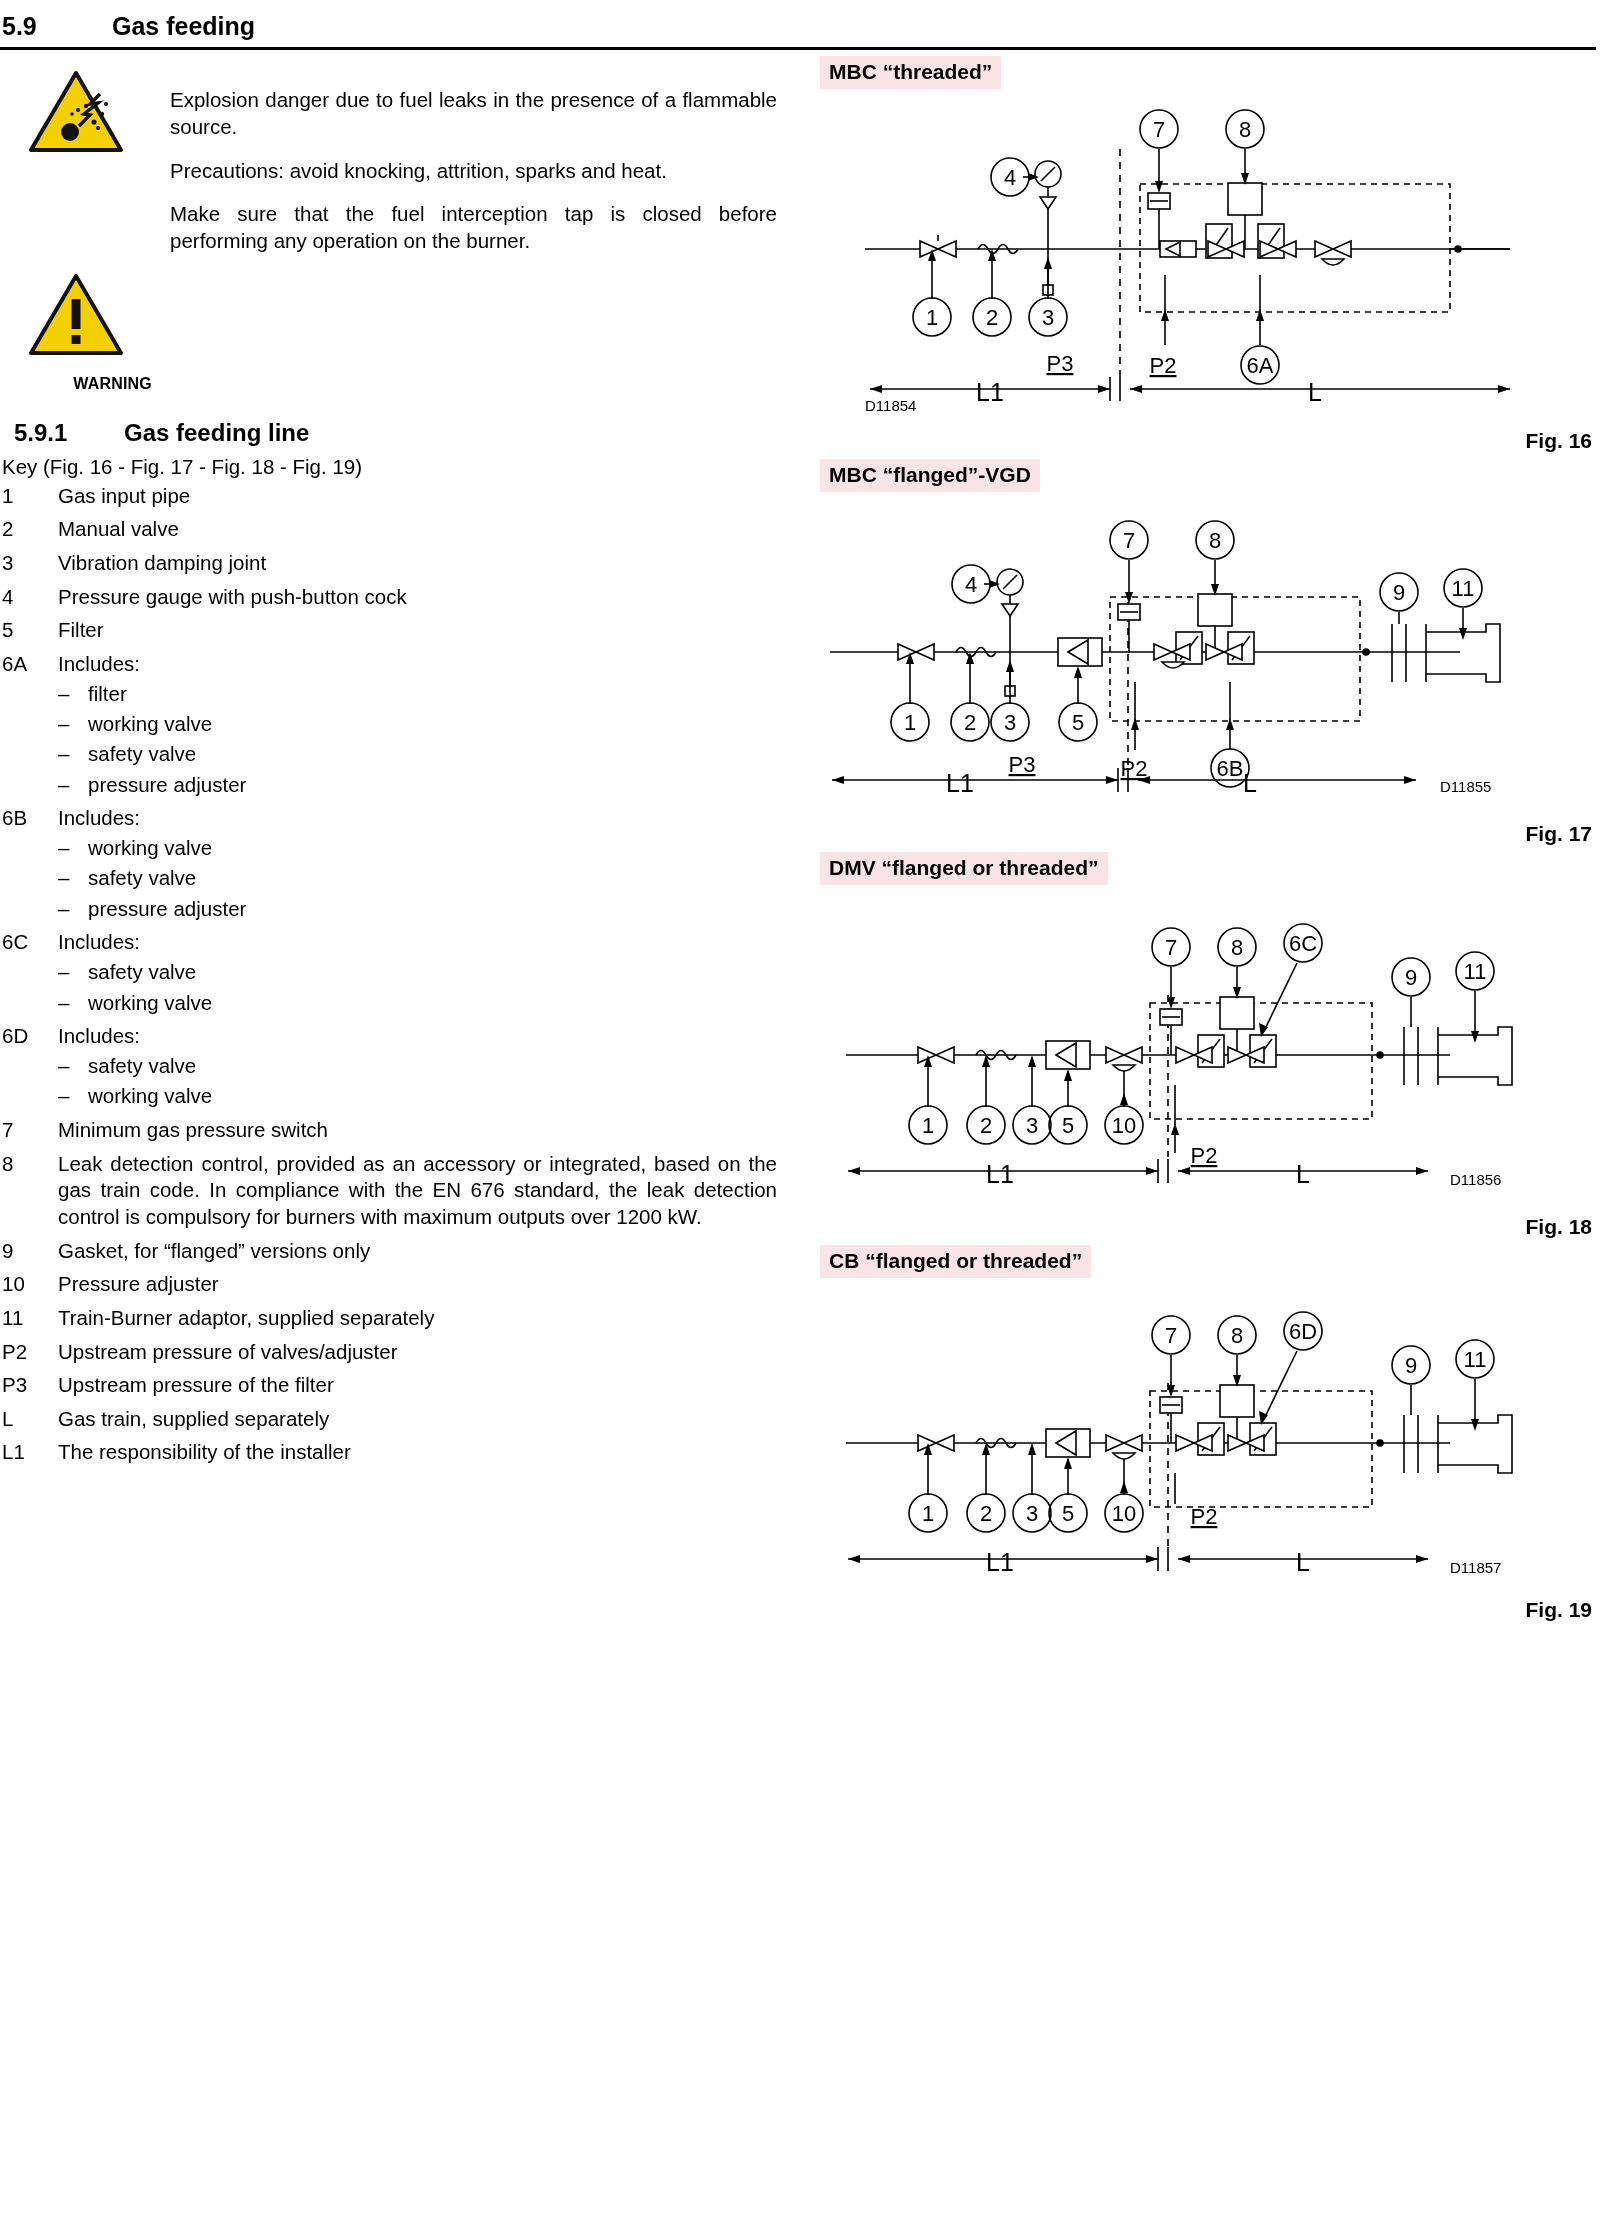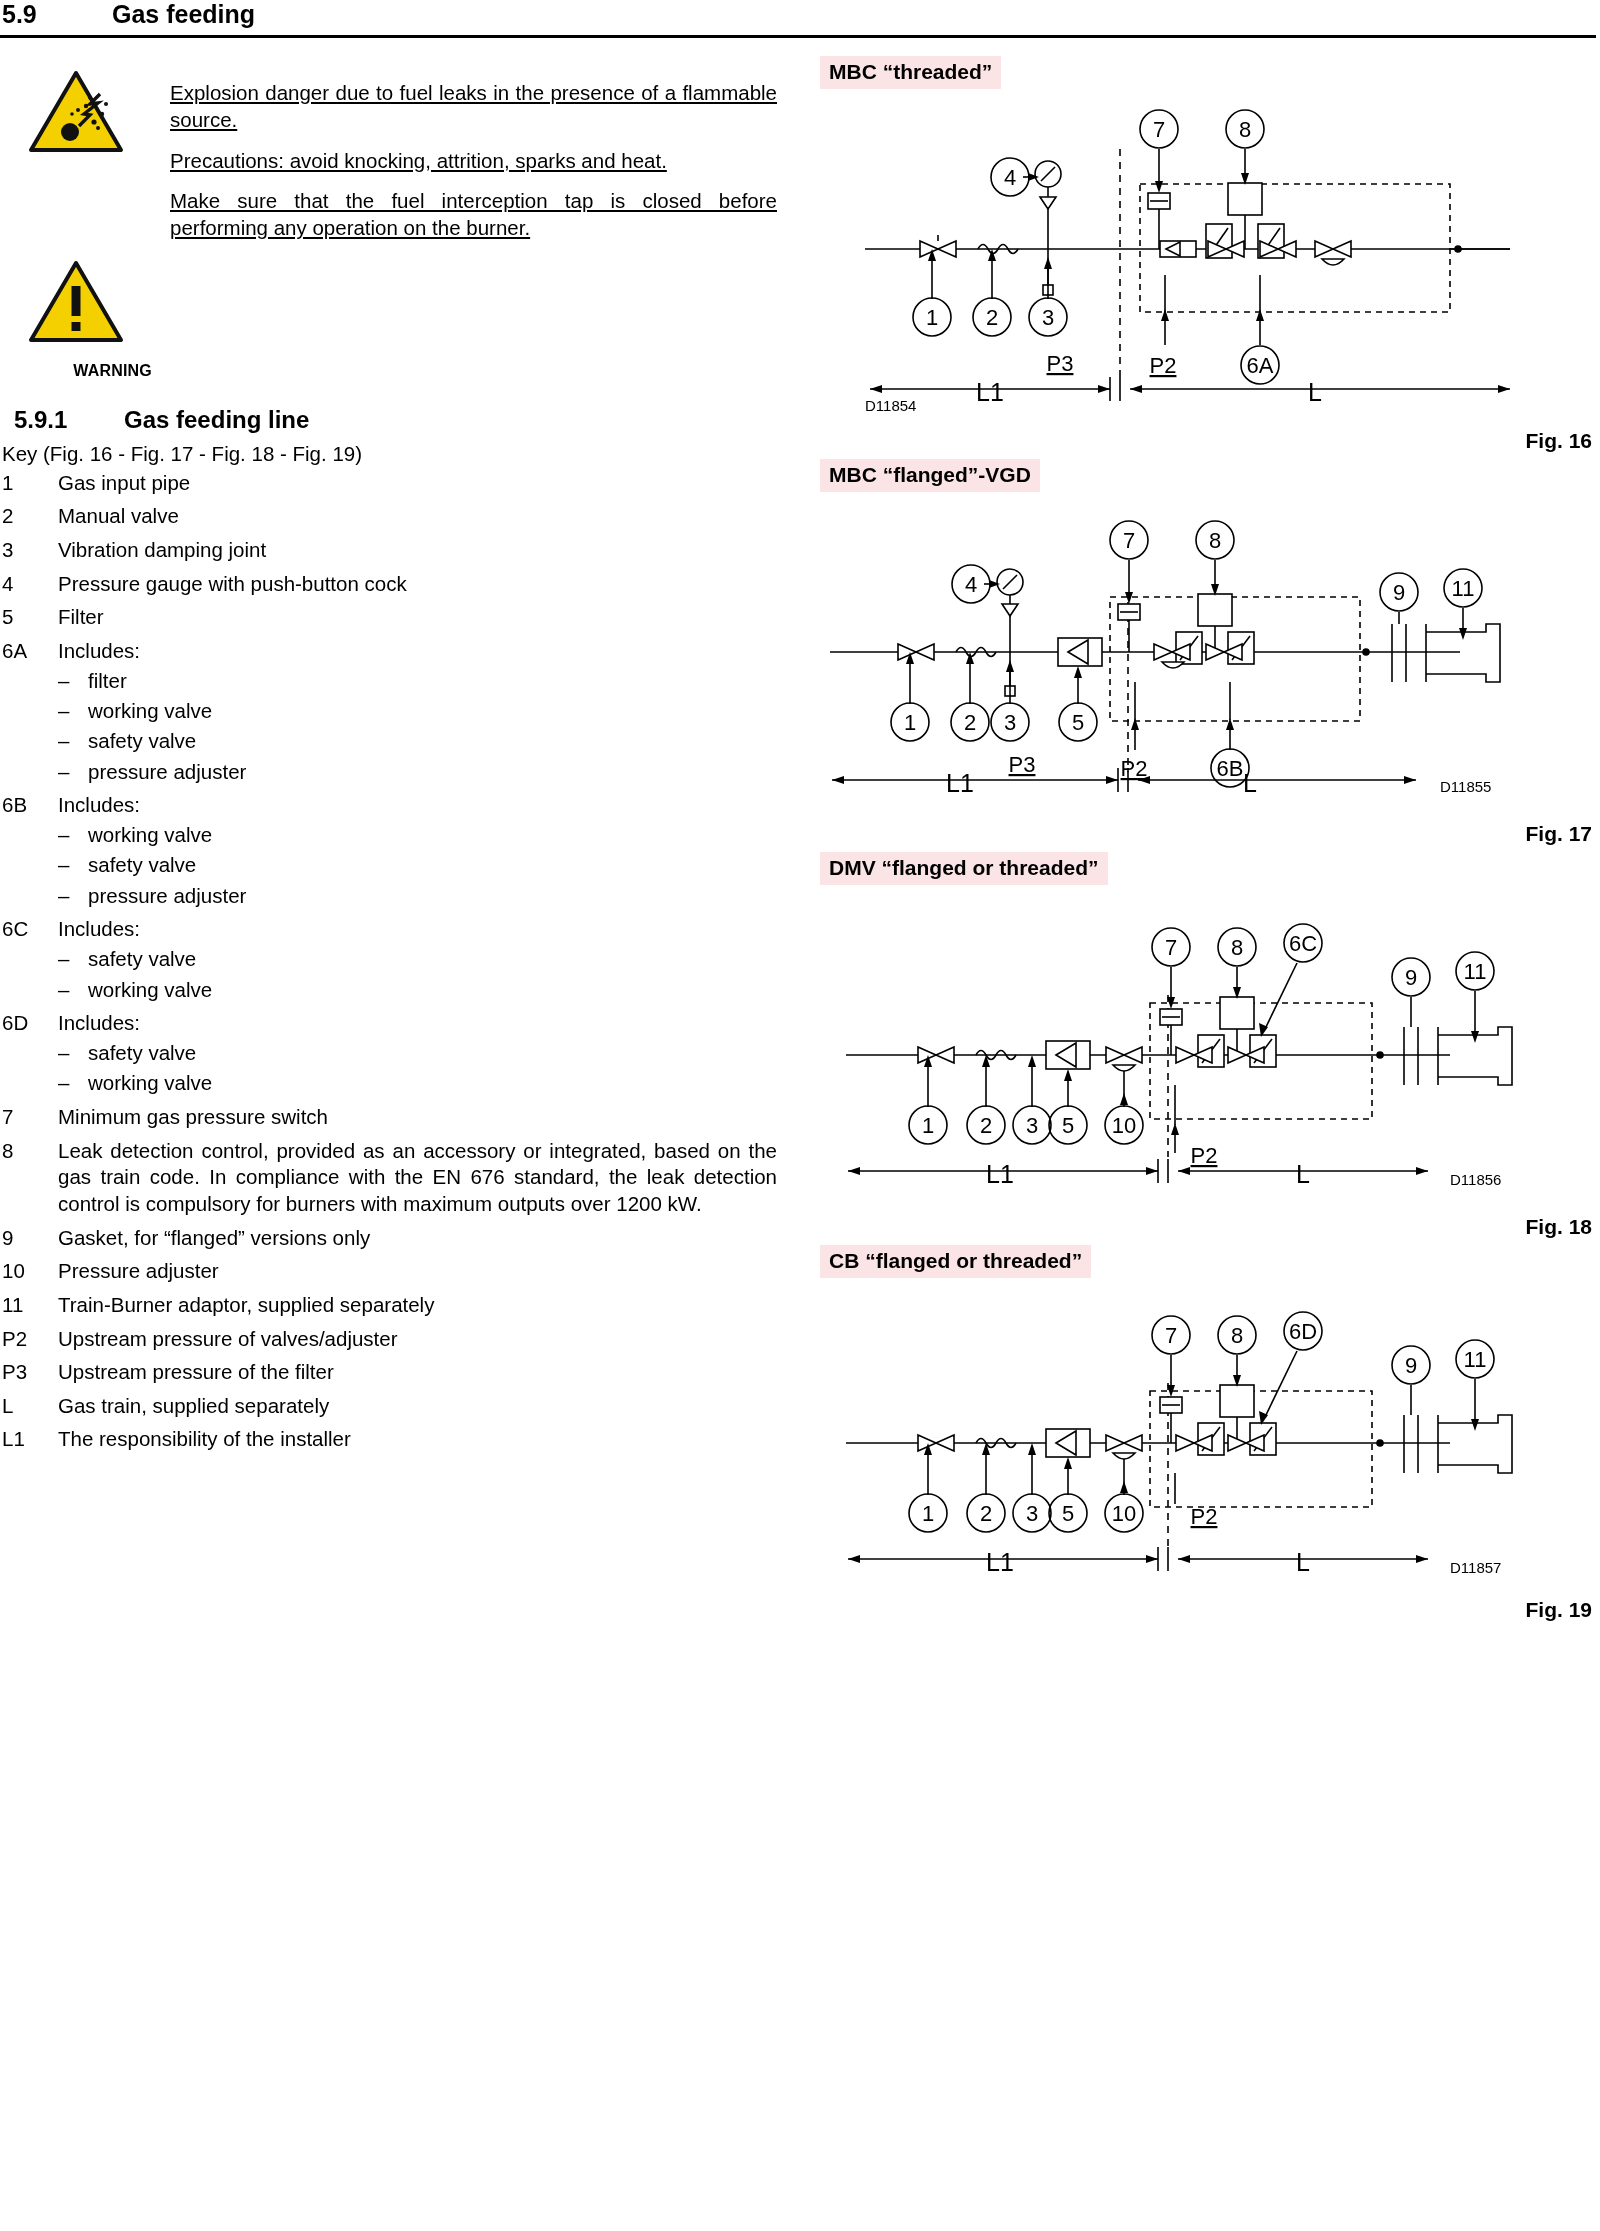--- a/index.html
+++ b/index.html
@@ -5,32 +5,32 @@
   html,body{margin:0;padding:0;}
   body{
     width:1600px;height:2231px;background:#ffffff;
     font-family:"Liberation Sans", sans-serif;
     color:#000;position:relative;
     -webkit-font-smoothing:antialiased;
   }
   .page{position:relative;width:1600px;height:2231px;}
 
   
-  .hdr{position:absolute;left:0;top:0;width:1600px;}
+  .hdr{position:absolute;left:0;top:12px;width:1600px;}
   .hdr-row{display:flex;align-items:baseline;font-size:25px;font-weight:bold;padding-left:2px;}
   .hdr-num{width:110px;}
   .hdr-rule{border-bottom:3px solid #000;margin-top:6px;width:1596px;}
 
   
   .leftcol{position:absolute;left:2px;top:70px;width:775px;}
 
   .warnblock{display:flex;margin-bottom:6px;}
   .warnicons{width:168px;flex:0 0 168px;}
   .warntext{flex:1;font-size:20.5px;line-height:1.33;text-align:justify;}
-  .warntext p{margin:9px 0 13px 0;text-decoration:underline;}
+  .warntext p{margin:16px 0 13px 0;}
 
   .tri{position:relative;width:96px;height:84px;margin-left:26px;}
   .tri svg{display:block;}
   .wlabel{font-size:16px;font-weight:bold;text-align:right;width:148px;margin-left:2px;margin-top:18px;letter-spacing:.2px;}
 
   .sub-h{font-size:24px;font-weight:bold;margin:26px 0 8px 0;display:flex;}
   .sub-h .n{width:110px;margin-left:12px;}
 
   .keyline{font-size:20.5px;margin:0 0 0 0;}
   .keytbl{width:100%;border-collapse:collapse;font-size:20.5px;}

